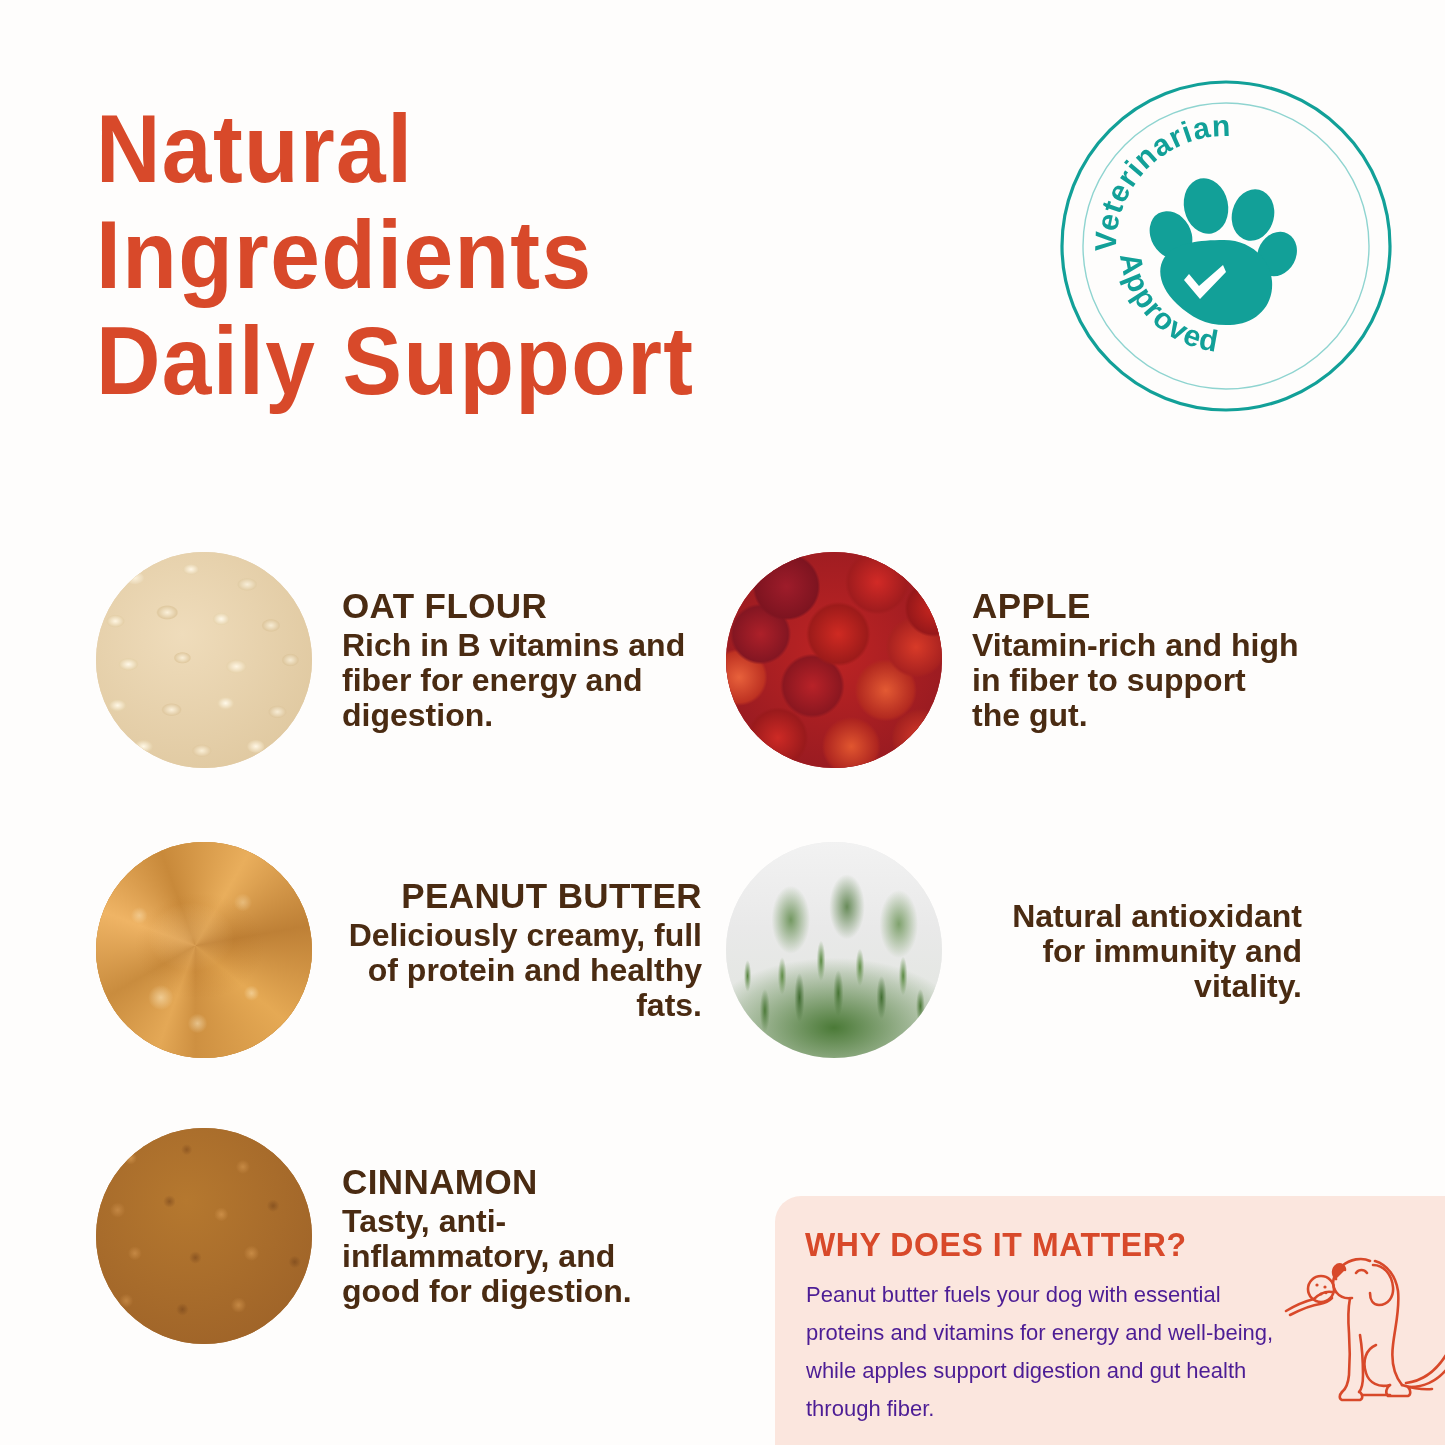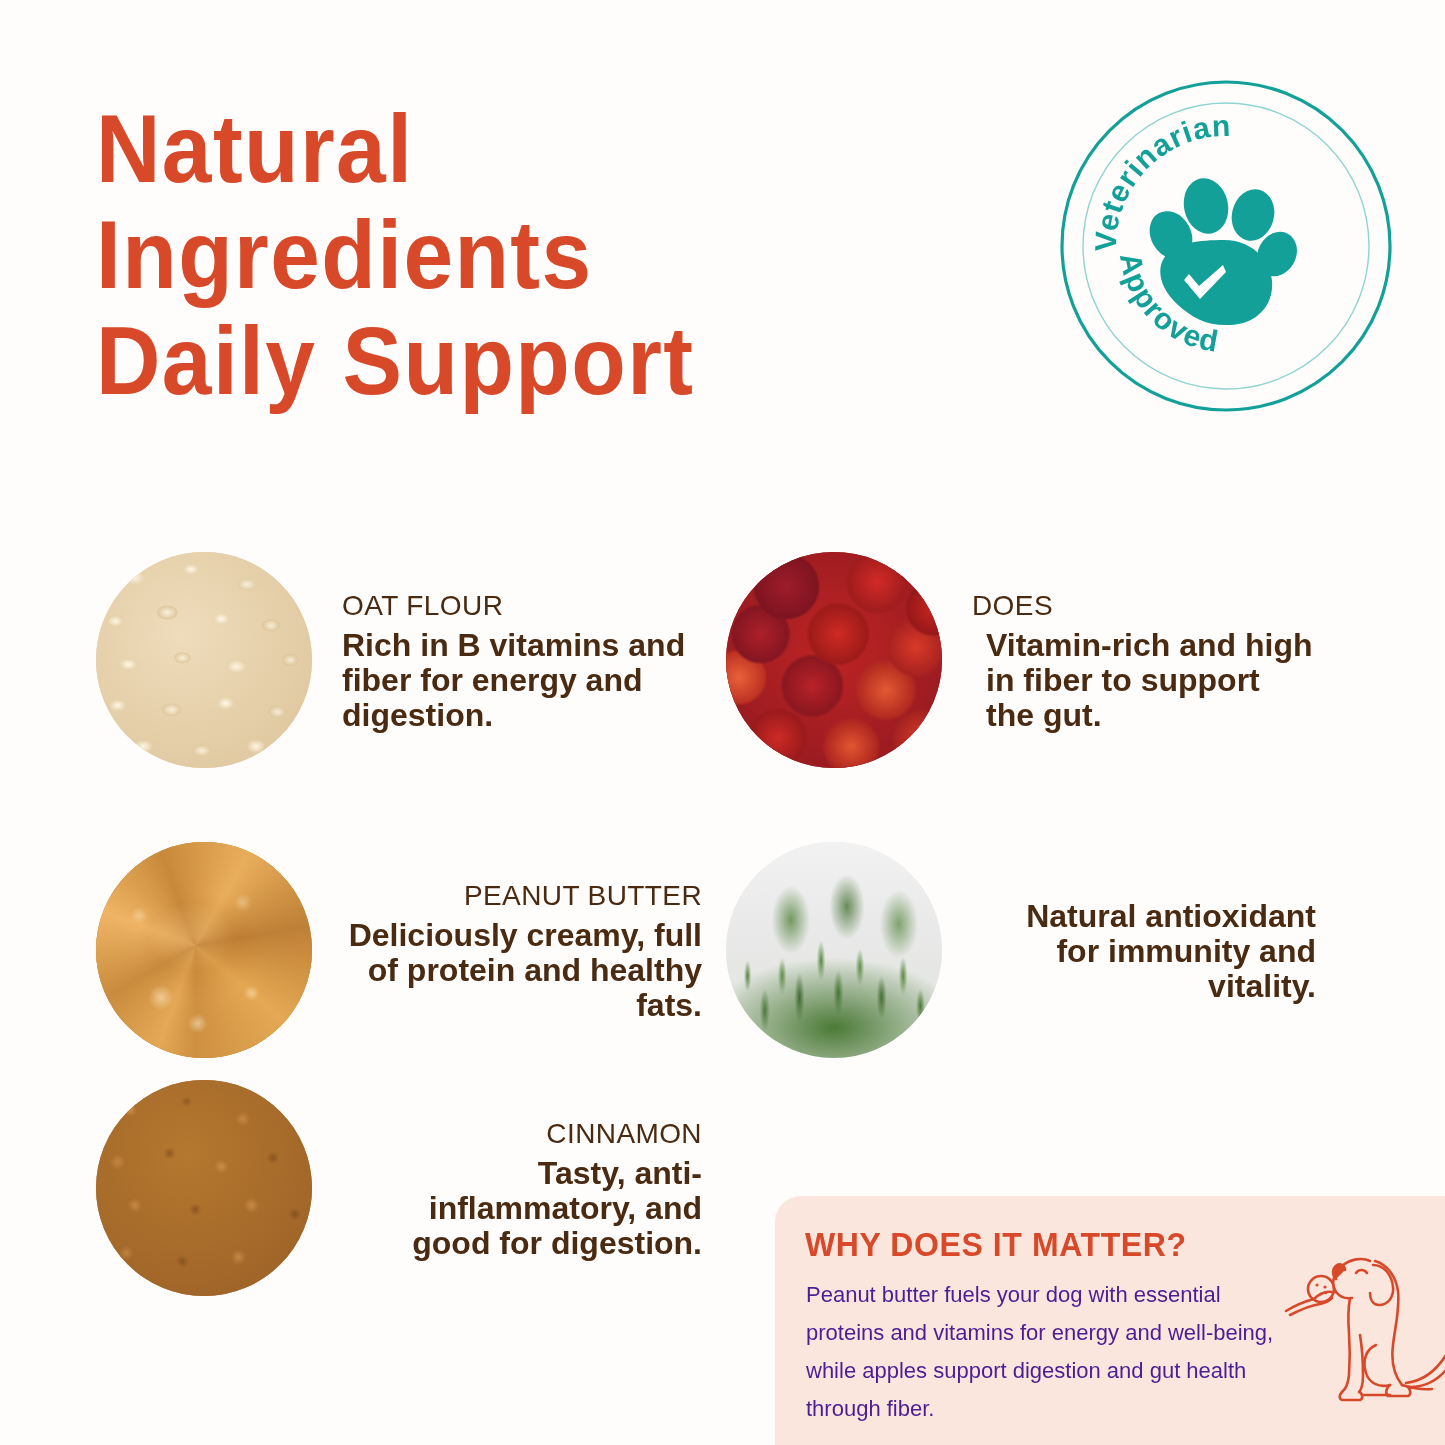--- a/index.html
+++ b/index.html
@@ -47,52 +47,52 @@
   .ing-row {
     position:absolute;
     display:flex;
     align-items:center;
   }
   .ing-col-left  { left:96px;  width:620px; }
   .ing-col-right { left:726px; width:640px; }
 
   .row-1 { top:552px; height:216px; }
   .row-2 { top:842px; height:216px;text-align:right; }
-  .row-3 { top:1080px; height:216px;text-align:right; }
+  .row-3 { top:1128px; height:216px; }
 
   .ing-thumb {
     flex:0 0 auto;
     width:216px; height:216px;
     border-radius:50%;
     overflow:hidden;
     position:relative;
   }
   .ing-thumb .tex { position:absolute; inset:0; }
 
   .ing-text {
     margin-left:30px;
     padding-top:2px;
   }
   .ing-name {
-    font-weight:400;
-    font-size:28px;
+    font-weight:700;
+    font-size:35px;
     letter-spacing:0.4px;
     color:#4A2B12;
     line-height:34px;
     margin-bottom:5px;
     white-space:nowrap;
   }
   .ing-desc {
     font-weight:600;
     font-size:32px;
     line-height:35px;
     color:#4A2B12;
     max-width:360px;
   }
-  .ing-col-right .ing-desc { max-width:330px;margin-left:14px; }
+  .ing-col-right .ing-desc { max-width:330px; }
 
   
   
   .tex-oat {
     background-color:#E4CFAC;
     background-image:
       radial-gradient(ellipse 13px 9px at 18% 12%, #FBF1DC 0%, #EBD9B8 62%, rgba(200,170,125,0) 72%),
       radial-gradient(ellipse 12px 8px at 44% 8%,  #FFF7E6 0%, #E7D3AE 64%, rgba(200,170,125,0) 74%),
       radial-gradient(ellipse 14px 9px at 70% 15%, #F8EED8 0%, #E2CDA6 64%, rgba(200,170,125,0) 74%),
       radial-gradient(ellipse 11px 8px at 88% 9%,  #FFF8E8 0%, #E9D6B2 64%, rgba(200,170,125,0) 74%),
@@ -279,21 +279,21 @@
       <div class="ing-name">OAT FLOUR</div>
       <div class="ing-desc">Rich in B vitamins and fiber for energy and digestion.</div>
     </div>
   </div>
 
   <div class="ing-row ing-col-right row-1">
     <div class="ing-thumb">
       <div class="tex tex-apple"></div>
     </div>
     <div class="ing-text">
-      <div class="ing-name">DOES</div>
+      <div class="ing-name">APPLE</div>
       <div class="ing-desc">Vitamin-rich and high in fiber to support the gut.</div>
     </div>
   </div>
 
   <div class="ing-row ing-col-left row-2">
     <div class="ing-thumb">
       <div class="tex tex-pb"></div>
     </div>
     <div class="ing-text">
       <div class="ing-name">PEANUT BUTTER</div>

